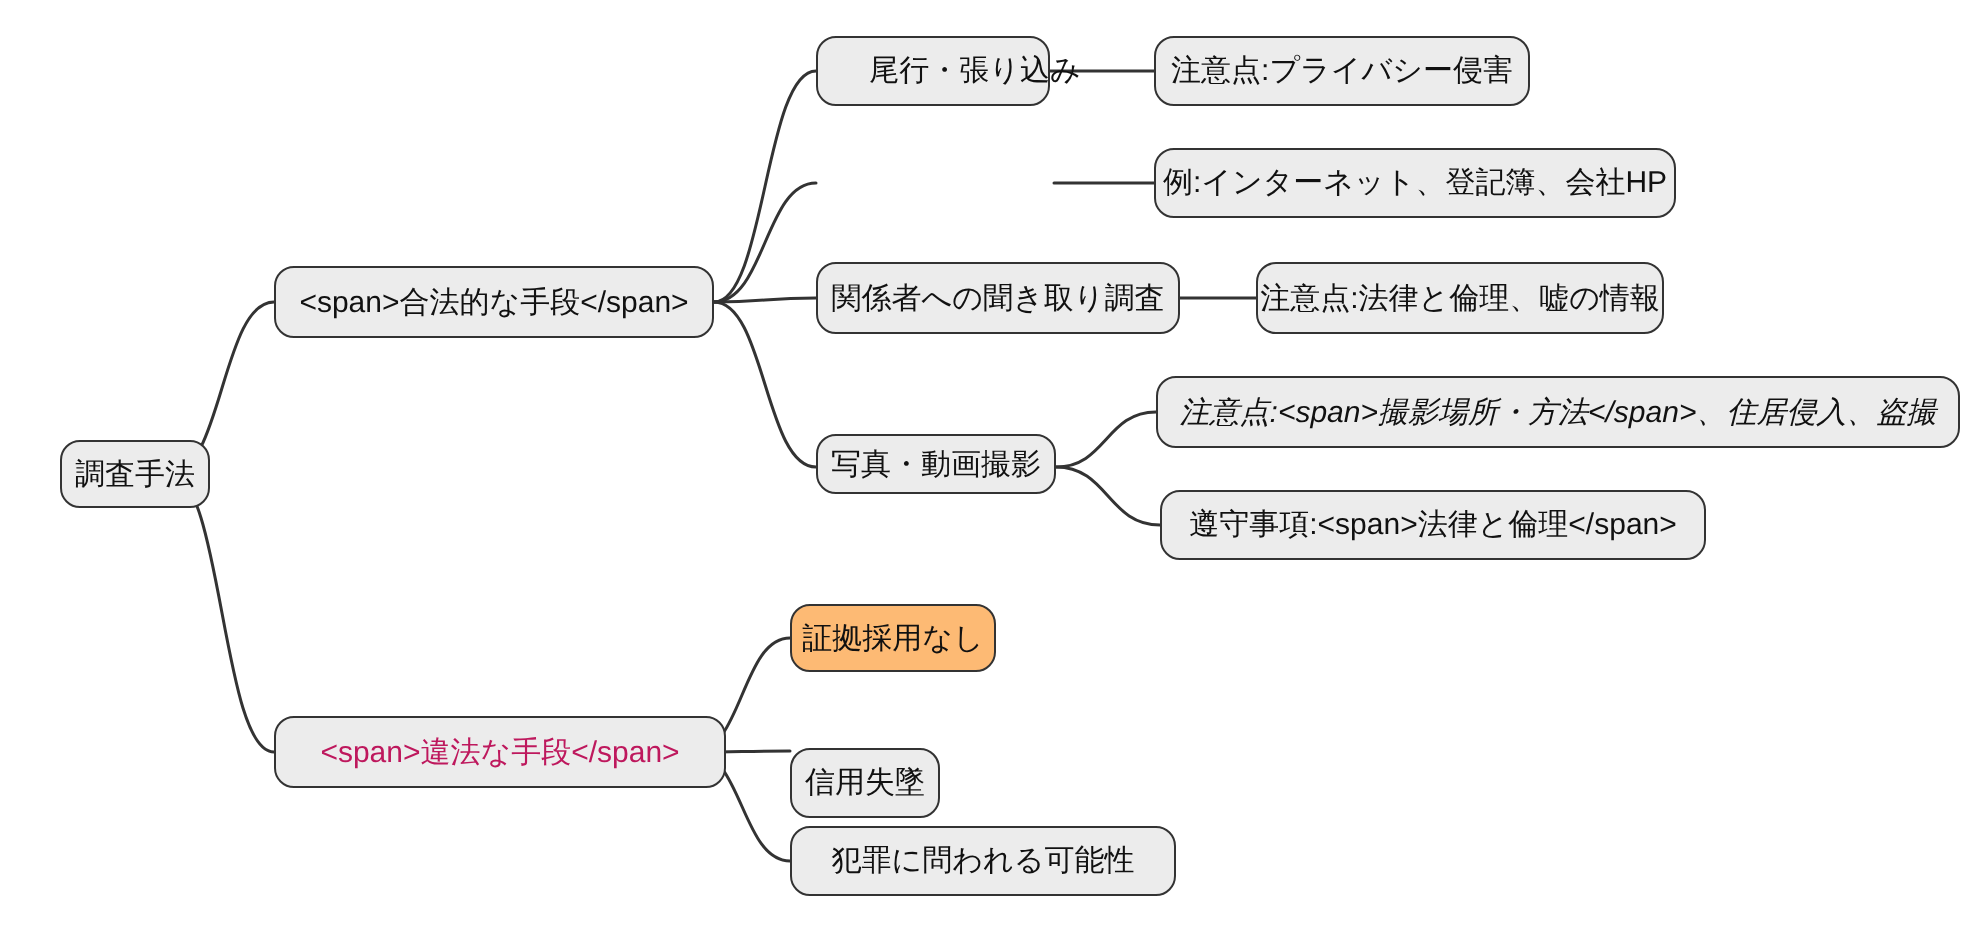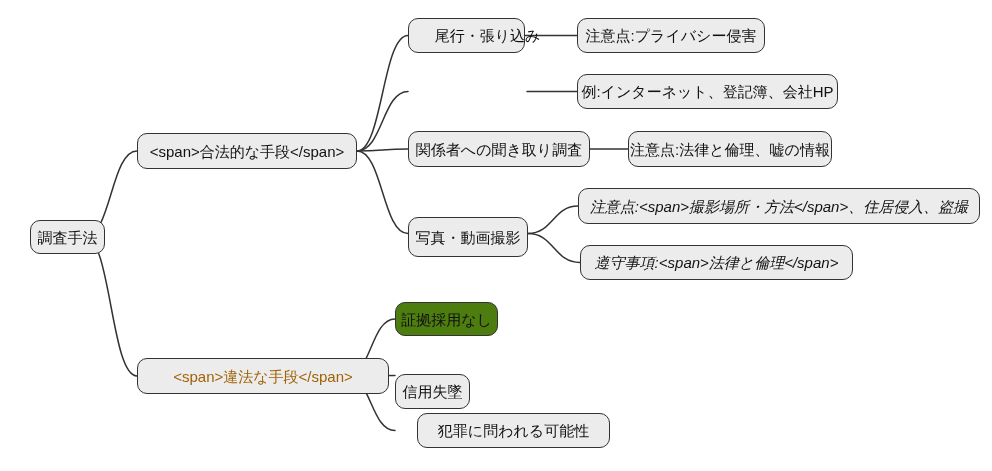--- a/index.html
+++ b/index.html
@@ -54,25 +54,25 @@
       <path d="M 590 149 C 609 149, 609 149, 628 149" fill="none" stroke="#333333" stroke-width="1.5" stroke-linecap="round"></path>
       <path d="M 528 233.5 C 553 233.5, 553 206, 578 206" fill="none" stroke="#333333" stroke-width="1.5" stroke-linecap="round"></path>
       <path d="M 528 233.5 C 554 233.5, 554 262.5, 580 262.5" fill="none" stroke="#333333" stroke-width="1.5" stroke-linecap="round"></path>
       <path d="M 347 376 C 371 376, 371 319, 395 319" fill="none" stroke="#333333" stroke-width="1.5" stroke-linecap="round"></path>
       <path d="M 347 376 C 371 376, 371 375.5, 395 375.5" fill="none" stroke="#333333" stroke-width="1.5" stroke-linecap="round"></path>
       <path d="M 347 376 C 371 376, 371 430.5, 395 430.5" fill="none" stroke="#333333" stroke-width="1.5" stroke-linecap="round"></path>
     </svg>
 
 <div class="node" style="left: 10px; top: 220px; width: 75px; height: 34px; background: rgb(236, 236, 236); border-color: rgb(51, 51, 51); color: rgb(17, 17, 17); margin-left: 20px;">調査手法</div>
     <div class="node" style="left: 137px; top: 133px; width: 220px; height: 36px; background: rgb(236, 236, 236); border-color: rgb(51, 51, 51); color: rgb(17, 17, 17);">&lt;span&gt;合法的な手段&lt;/span&gt;</div>
-    <div class="node" style="left: 137px; top: 358px; width: 252px; height: 36px; background: rgb(236, 236, 236); border-color: rgb(51, 51, 51); color: #a16207;">&lt;span&gt;違法な手段&lt;/span&gt;</div>
+    <div class="node" style="left: 137px; top: 358px; width: 226px; height: 36px; background: rgb(236, 236, 236); border-color: rgb(51, 51, 51); color: #be185d;">&lt;span&gt;違法な手段&lt;/span&gt;</div>
     <div class="node" style="left: 408px; top: 18px; width: 117px; height: 35px; background: rgb(236, 236, 236); border-color: rgb(51, 51, 51); color: rgb(17, 17, 17); padding-left: 46px;">尾行・張り込み</div>
     <div class="node" style="left: 577px; top: 18px; width: 188px; height: 35px; background: rgb(236, 236, 236); border-color: rgb(51, 51, 51); color: rgb(17, 17, 17);">注意点:プライバシー侵害</div>
     <div class="node" style="left: 408px; top: 131px; width: 182px; height: 36px; background: rgb(236, 236, 236); border-color: rgb(51, 51, 51); color: rgb(17, 17, 17);">関係者への聞き取り調査</div>
     <div class="node" style="left: 577px; top: 74px; width: 261px; height: 35px; background: rgb(236, 236, 236); border-color: rgb(51, 51, 51); color: rgb(17, 17, 17);">例:インターネット、登記簿、会社HP</div>
     <div class="node" style="left: 628px; top: 131px; width: 204px; height: 36px; background: rgb(236, 236, 236); border-color: rgb(51, 51, 51); color: rgb(17, 17, 17);">注意点:法律と倫理、嘘の情報</div>
-    <div class="node" style="left: 408px; top: 217px; width: 120px; height: 40px; background: rgb(236, 236, 236); border-color: rgb(51, 51, 51); color: rgb(17, 17, 17);">写真・動画撮影</div>
+    <div class="node" style="left: 408px; top: 217px; width: 120px; height: 30px; background: rgb(236, 236, 236); border-color: rgb(51, 51, 51); color: rgb(17, 17, 17);">写真・動画撮影</div>
     <div class="node" style="left: 578px; top: 188px; width: 402px; height: 36px; background: rgb(236, 236, 236); border-color: rgb(51, 51, 51); color: rgb(17, 17, 17); font-style: italic;">注意点:&lt;span&gt;撮影場所・方法&lt;/span&gt;、住居侵入、盗撮</div>
-    <div class="node" style="left: 580px; top: 245px; width: 273px; height: 35px; background: rgb(236, 236, 236); border-color: rgb(51, 51, 51); color: rgb(17, 17, 17); font-style: italic;">遵守事項:&lt;span&gt;法律と倫理&lt;/span&gt;</div>
-    <div class="node" style="left: 395px; top: 302px; width: 103px; height: 34px; background: #4d7c0f; border-color: rgb(51, 51, 51); color: rgb(17, 17, 17);">証拠採用なし</div>
+    <div class="node" style="left: 580px; top: 245px; width: 273px; height: 35px; background: rgb(236, 236, 236); border-color: rgb(51, 51, 51); color: rgb(17, 17, 17);">遵守事項:&lt;span&gt;法律と倫理&lt;/span&gt;</div>
+    <div class="node" style="left: 395px; top: 302px; width: 103px; height: 34px; background: #fdba74; border-color: rgb(51, 51, 51); color: rgb(17, 17, 17);">証拠採用なし</div>
     <div class="node" style="left: 395px; top: 358px; width: 75px; height: 35px; background: rgb(236, 236, 236); border-color: rgb(51, 51, 51); color: rgb(17, 17, 17); margin-top: 16px;">信用失墜</div>
-    <div class="node" style="left: 395px; top: 413px; width: 193px; height: 35px; background: rgb(236, 236, 236); border-color: rgb(51, 51, 51); color: rgb(17, 17, 17); margin-left: 22px;">犯罪に問われる可能性</div>
+    <div class="node" style="left: 395px; top: 413px; width: 193px; height: 35px; background: rgb(236, 236, 236); border-color: rgb(51, 51, 51); color: rgb(17, 17, 17);">犯罪に問われる可能性</div>
   </div>
 
 </body></html>

